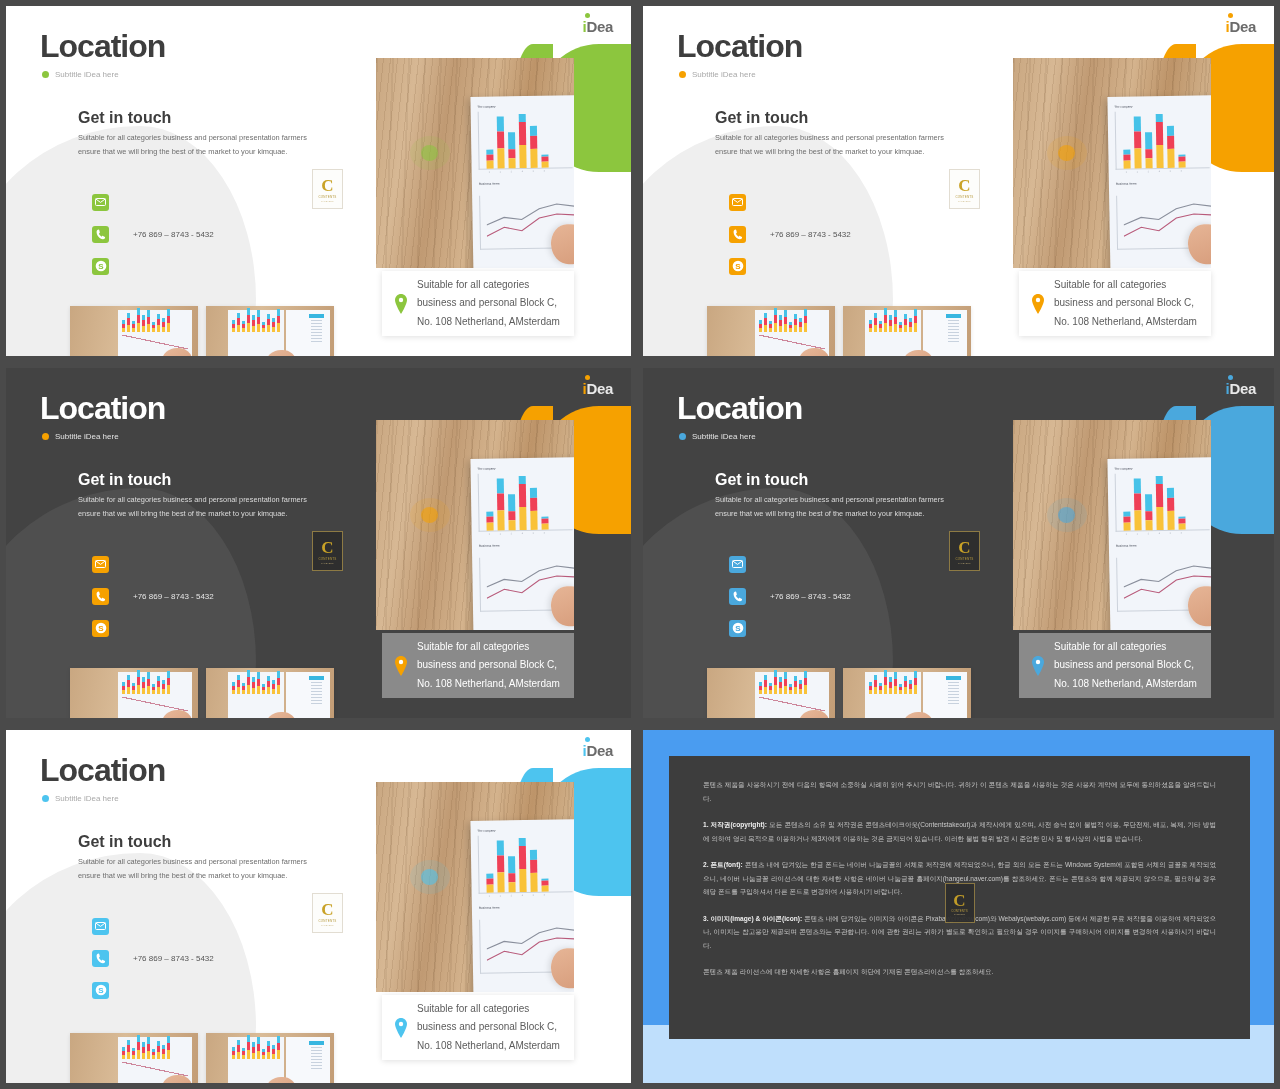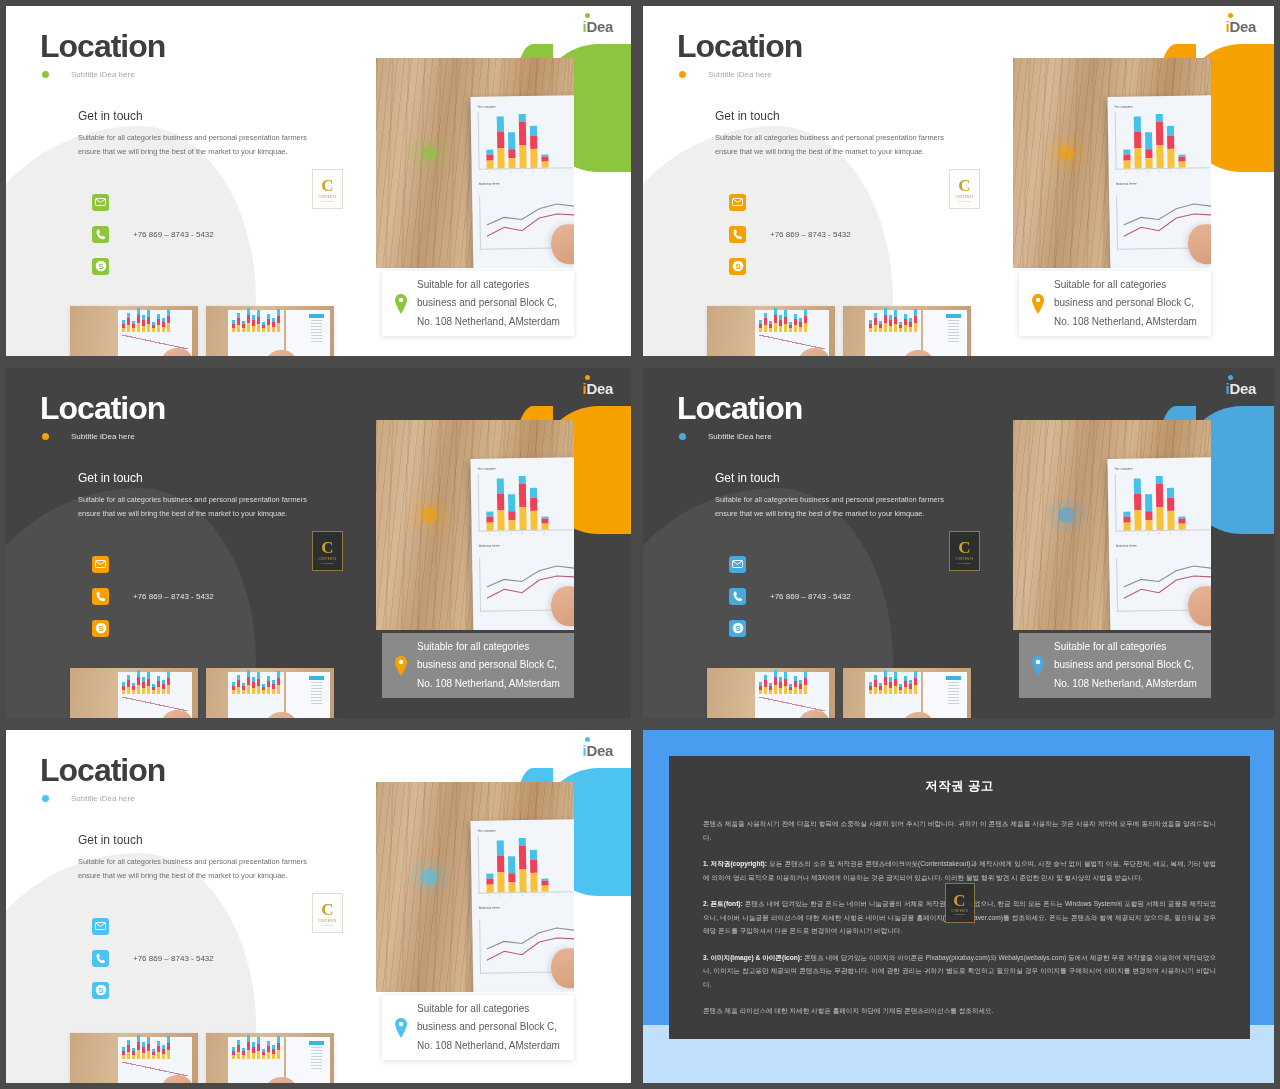--- a/index.html
+++ b/index.html
@@ -71,29 +71,29 @@
   .title {
     position:absolute; left:34px; top:22px;
     font-size:32px; font-weight:bold;
     color:#3e3e3e; letter-spacing:-1px;
   }
   .slide.dark .title { color:#ffffff; }
 
   .subtitle {
     position:absolute; left:36px; top:64px;
     font-size:8px; color:#a9a9a9;
-    display:flex; align-items:center; gap:22px;
+    display:flex; align-items:center; gap:6px;
   }
   .slide.dark .subtitle { color:#e3e3e3; }
   .subtitle .sdot { width:7px; height:7px; border-radius:50%; display:inline-block; }
 
   
   .getintouch {
     position:absolute; left:72px; top:103px;
-    font-size:12px; font-weight:normal; color:#3e3e3e;
+    font-size:16px; font-weight:bold; color:#3e3e3e;
   }
   .slide.dark .getintouch { color:#ffffff; }
 
   .bodytext {
     position:absolute; left:72px; top:125px;
     width:240px;
     font-size:7.4px; line-height:1.85;
     color:#6d6d6d;
   }
   .slide.dark .bodytext { color:#dcdcdc; }
@@ -1457,21 +1457,20 @@
             <div class="thand"></div>
           </div>
         </div>
       </div>
   </div>
 
   <div class="cell">
     <div class="copy-slide">
       <div class="lower"></div>
       <div class="copy-inner">
-        <div class="copy-title">저작권 공고</div>
         <div class="copy-p">콘텐츠 제품을 사용하시기 전에 다음의 항목에 소중하실 사례히 읽어 주시기 바랍니다. 귀하가 이 콘텐츠 제품을 사용하는 것은 사용자 계약에 모두에 동의하셨음을 알려드립니다.</div>
 
         <div class="copy-p">
           <b>1. 저작권(copyright):</b><span> 모든 콘텐츠의 소유 및 저작권은 콘텐츠테이크아웃(Contentstakeout)과 제작사에게 있으며, 사전 승낙 없이 불법적 이용, 무단전재, 배포, 복제, 기타 방법에 의하여 영리 목적으로 이용하거나 제3자에게 이용하는 것은 금지되어 있습니다. 이러한 불법 행위 발견 시 준엄한 민사 및 형사상의 사법을 받습니다.</span>
         </div>
 
         <div class="copy-p">
           <b>2. 폰트(font):</b><span> 콘텐츠 내에 담겨있는 한글 폰트는 네이버 나눔글꼴의 서체로 저작권에 제작되었으나, 한글 외의 모든 폰트는 Windows System에 포함된 서체의 글꼴로 제작되었으니, 네이버 나눔글꼴 라이선스에 대한 자세한 사항은 네이버 나눔글꼴 홈페이지(hangeul.naver.com)를 참조하세요. 폰트는 콘텐츠와 함께 제공되지 않으므로, 필요하실 경우 해당 폰트를 구입하셔서 다른 폰트로 변경하여 사용하시기 바랍니다.</span>
         </div>
 

